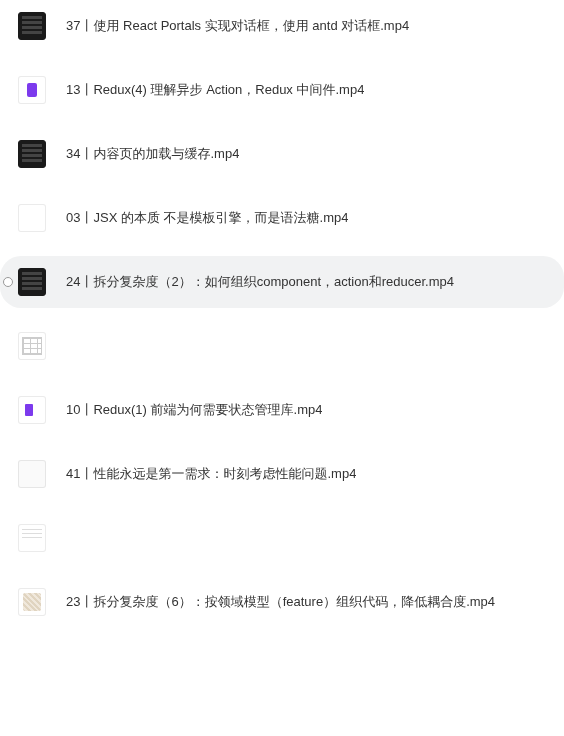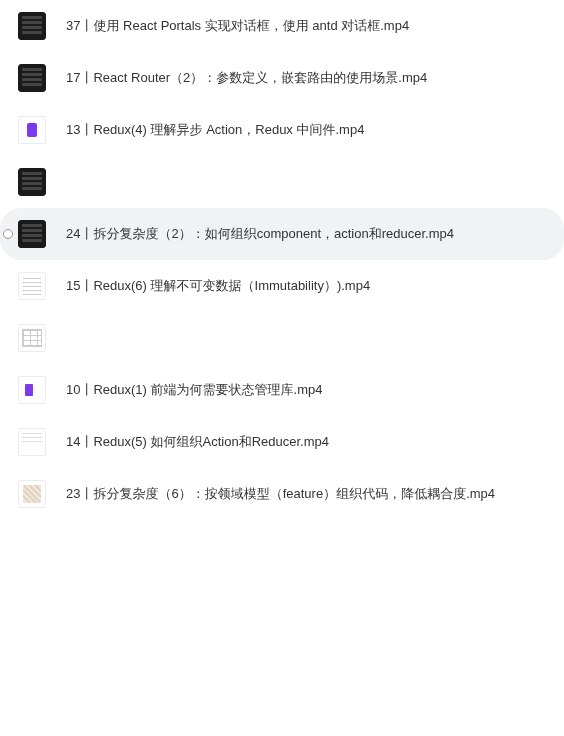--- a/index.html
+++ b/index.html
@@ -1,18 +1,19 @@
 <!DOCTYPE html>
 <html><head>
   <meta charset="utf-8">
   <style>
     * {
       margin: 0;
       padding: 0;
       box-sizing: border-box;
+      gap: 12px;
     }
     body {
       font-family: -apple-system, BlinkMacSystemFont, "Segoe UI", "Microsoft YaHei", sans-serif;
       background: #ffffff;
       width: 564px;
       height: 736px;
       overflow: hidden;
     }
     .file-list {
       display: flex;
@@ -166,47 +167,47 @@
   </style>
 </head>
 <body>
 
 <div class="file-list">
     <div class="file-row">
       <div class="thumb dark"></div>
       <div class="file-name">37丨使用 React Portals 实现对话框，使用 antd 对话框.mp4</div>
     </div>
     <div class="file-row">
-      <div class="thumb dark"></div>
-      <div class="file-name">17丨React Router（2）：参数定义，嵌套路由的使用场景.mp4</div>
-    </div>
-    <div class="file-row">
       <div class="thumb purple-icon"></div>
       <div class="file-name">13丨Redux(4) 理解异步 Action，Redux 中间件.mp4</div>
     </div>
     <div class="file-row">
       <div class="thumb dark"></div>
+      <div class="file-name">34丨内容页的加载与缓存.mp4</div>
+    </div>
+    <div class="file-row">
+      <div class="thumb split-thumb"></div>
+      <div class="file-name">03丨JSX 的本质 不是模板引擎，而是语法糖.mp4</div>
     </div>
     <div class="file-row selected">
       <div class="selection-indicator"></div>
       <div class="thumb dark"></div>
       <div class="file-name">24丨拆分复杂度（2）：如何组织component，action和reducer.mp4</div>
     </div>
     <div class="file-row">
-      <div class="thumb text-lines"></div>
-      <div class="file-name">15丨Redux(6) 理解不可变数据（Immutability）).mp4</div>
-    </div>
-    <div class="file-row">
       <div class="thumb table-thumb"></div>
     </div>
     <div class="file-row">
       <div class="thumb single-purple"></div>
       <div class="file-name">10丨Redux(1) 前端为何需要状态管理库.mp4</div>
     </div>
     <div class="file-row">
+      <div class="thumb blank"></div>
+      <div class="file-name">41丨性能永远是第一需求：时刻考虑性能问题.mp4</div>
+    </div>
+    <div class="file-row">
       <div class="thumb light-box"></div>
-      <div class="file-name">14丨Redux(5) 如何组织Action和Reducer.mp4</div>
     </div>
     <div class="file-row">
       <div class="thumb pattern"></div>
       <div class="file-name">23丨拆分复杂度（6）：按领域模型（feature）组织代码，降低耦合度.mp4</div>
     </div>
   </div>
 
 </body></html>

